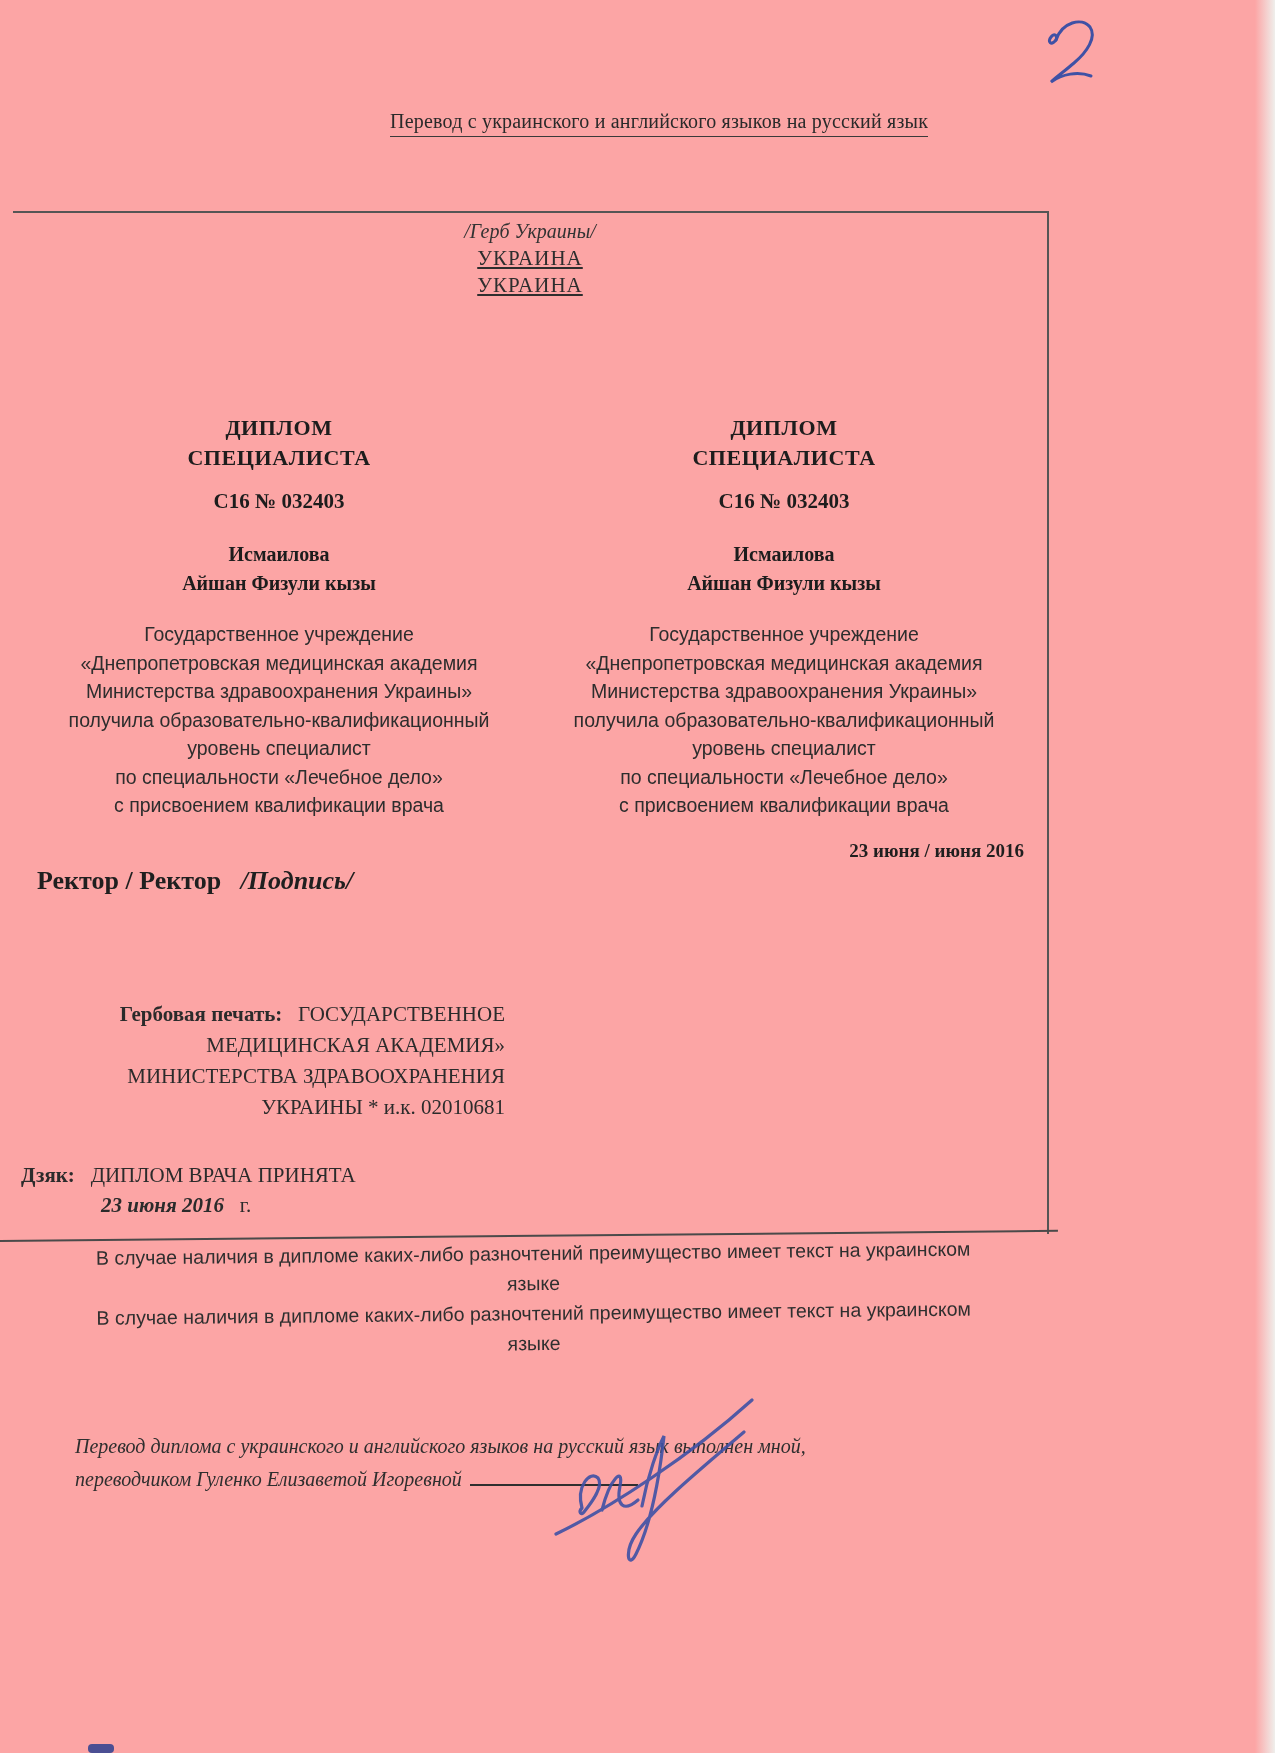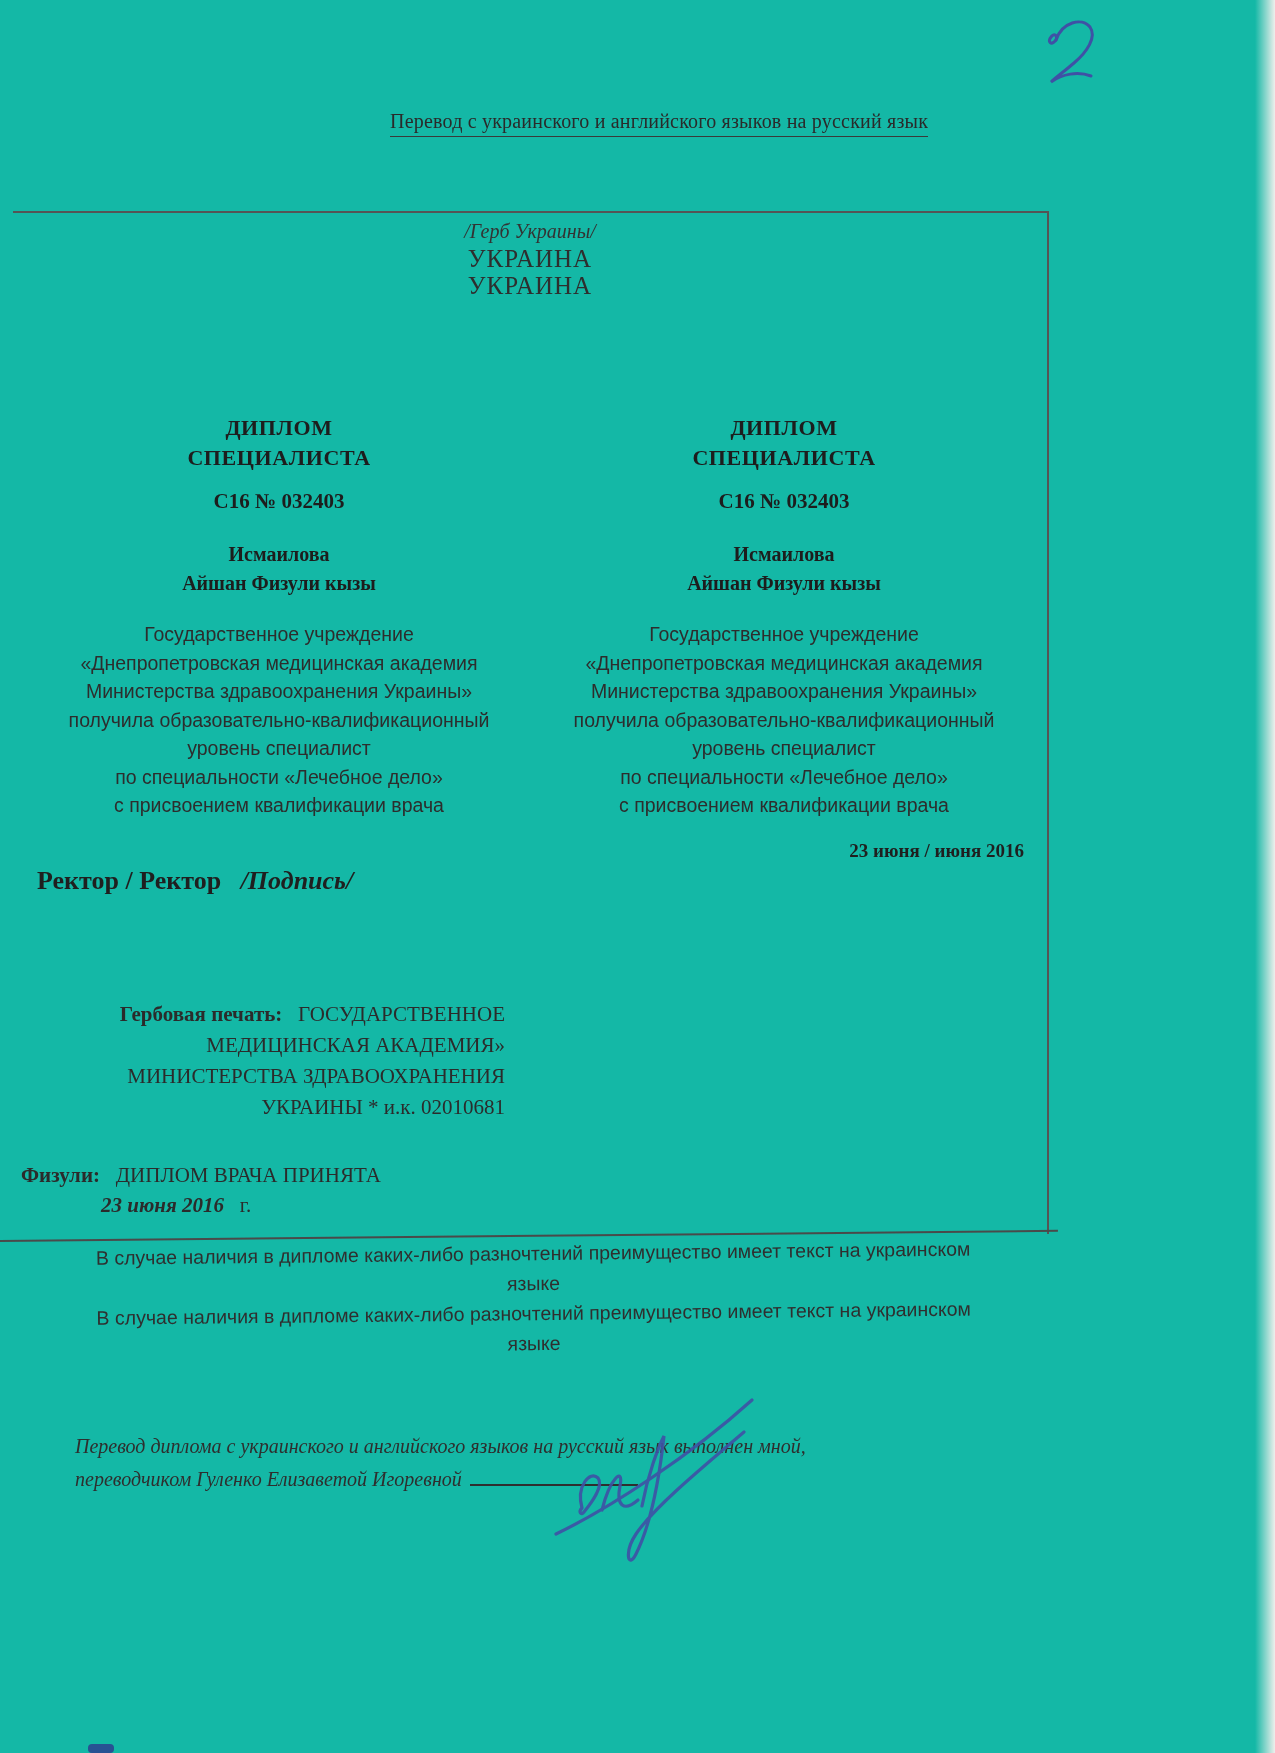--- a/index.html
+++ b/index.html
@@ -1,20 +1,20 @@
 <!DOCTYPE html>
 <html><head>
 <meta charset="utf-8">
 <style>
   html,body { margin:0; padding:0; background:#e8e8e6; }
   .page {
     position:relative;
     width:1275px; height:1753px;
     margin:0 auto;
-    background:#14b8a6;
+    background:#fca5a5;
     color:#262626;
     font-family:"Liberation Serif", serif;
     overflow:hidden;
   }
   .serif { font-family:"Liberation Serif", serif; }
   .sans  { font-family:"Liberation Sans", sans-serif; }
 
   
   .pageno { position:absolute; left:1042px; top:14px; width:60px; height:76px; }
 
@@ -33,21 +33,21 @@
     border-top:2px solid #555; border-right:2px solid #555;
   }
   .doc-box-bottom {
     position:absolute; left:0; top:1240px; width:1058px; height:0;
     border-top:2px solid #4a4a4a;
     transform:rotate(-0.55deg); transform-origin:left center;
   }
 
   .herb-block { position:absolute; left:0; top:5px; width:100%; text-align:center; line-height:27px; }
   .herb-note { font-style:italic; font-size:20px; color:#333; }
-  .country { font-size:25px; letter-spacing:1px; color:#2e2e2e; }
+  .country { font-size:21px; letter-spacing:1px; color:#2e2e2e;text-decoration:underline; }
 
   .col { position:absolute; top:200px; width:480px; text-align:center; }
   .col-left  { left:26px; }
   .col-right { left:531px; }
 
   .dip-title { font-size:22px; font-weight:bold; line-height:30px; letter-spacing:0.6px; color:#1d1d1d; }
   .dip-serial { margin-top:16px; font-size:21px; font-weight:bold; color:#1d1d1d; }
   .holder { margin-top:26px; font-size:20px; font-weight:bold; line-height:29px; color:#1d1d1d; }
   .dip-body { margin-top:22px; font-size:19.5px; line-height:28.5px; color:#2d2d2d; }
 
@@ -167,21 +167,21 @@
         <span>&nbsp;</span>
         <span>ГОСУДАРСТВЕННОЕ</span>
       </div>
       <div>МЕДИЦИНСКАЯ АКАДЕМИЯ»</div>
       <div>МИНИСТЕРСТВА ЗДРАВООХРАНЕНИЯ</div>
       <div>УКРАИНЫ * и.к. 02010681</div>
     </div>
 
     <div class="stamp-block serif">
       <div>
-        <span class="bold">Физули:</span>
+        <span class="bold">Дзяк:</span>
         <span>&nbsp;</span>
         <span>ДИПЛОМ ВРАЧА ПРИНЯТА</span>
       </div>
       <div class="stamp-date-line">
         <span class="bold-italic">23 июня 2016</span>
         <span>&nbsp;</span>
         <span>г.</span>
       </div>
     </div>
 

